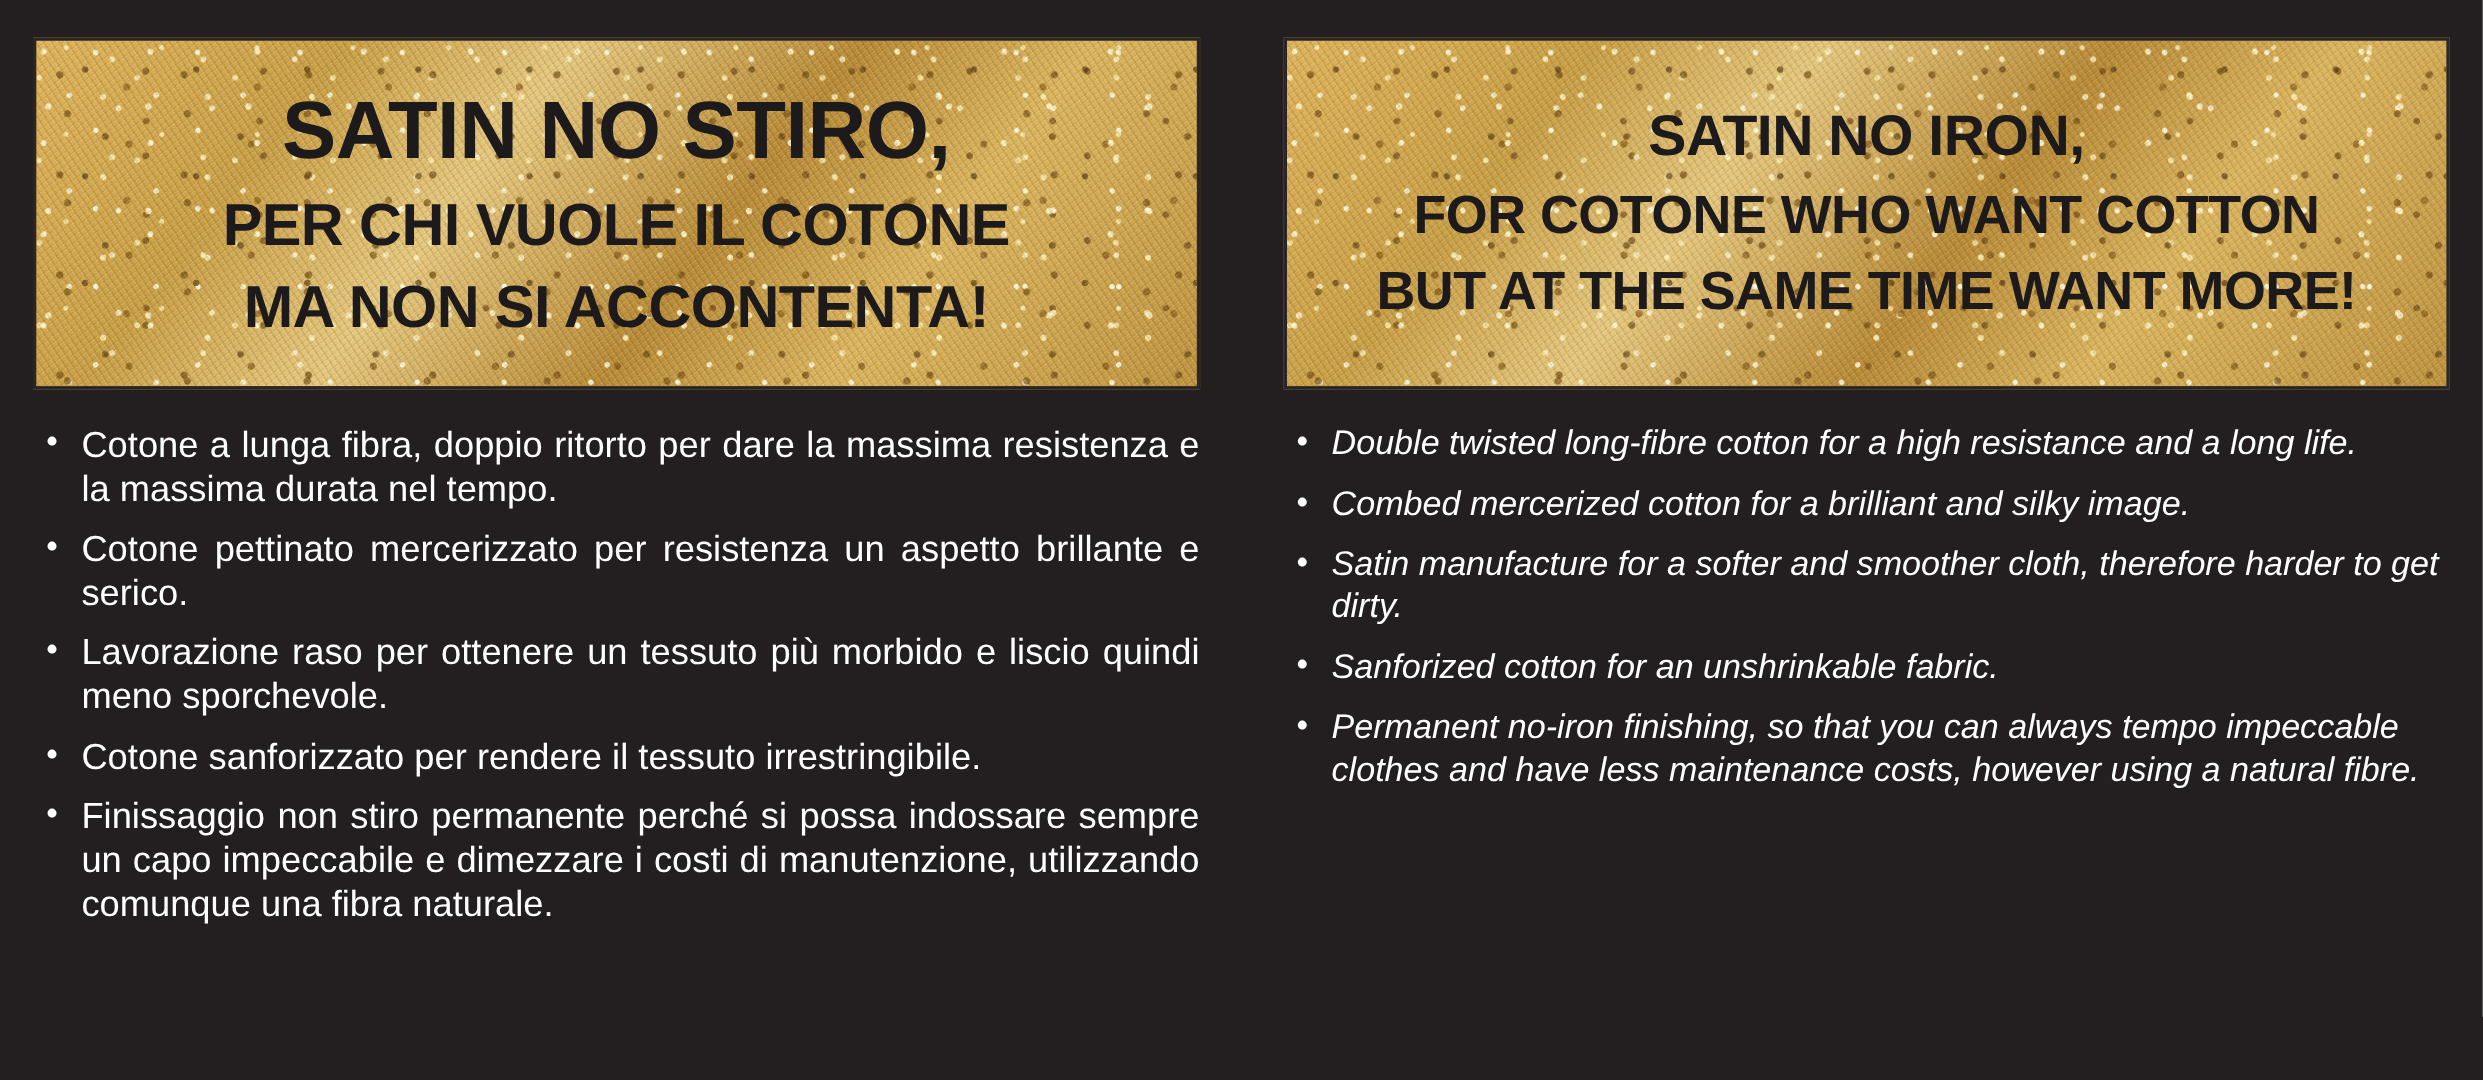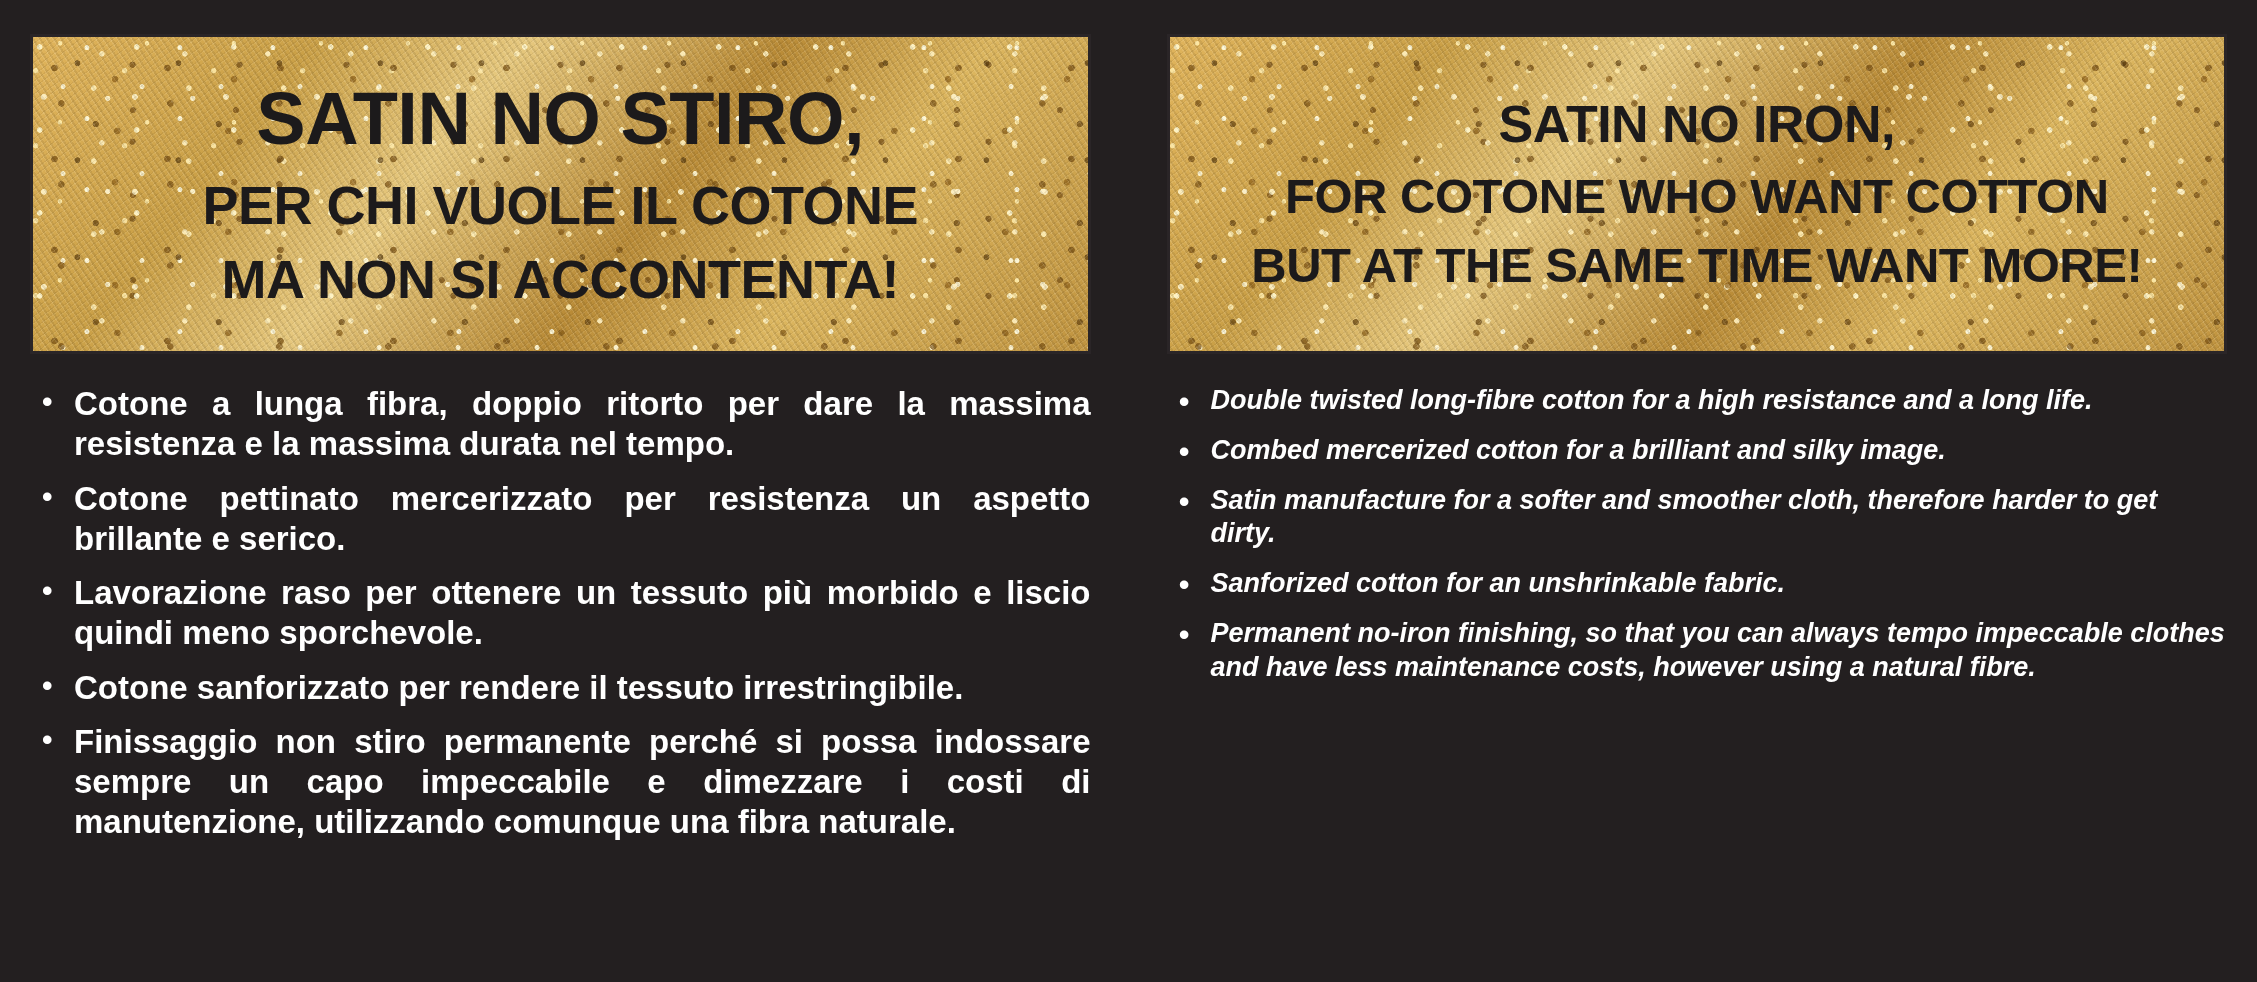--- a/index.html
+++ b/index.html
@@ -117,37 +117,37 @@
     margin: 0;
     padding: 30px 0 0 0;
     color: #ffffff;
   }
   ul.bullets li {
     position: relative;
     padding-left: 44px;
     margin-bottom: 14px;
     font-size: 33px;
     line-height: 1.22;
-    font-weight: 700;
+    font-weight: 400;
   }
   ul.bullets li::before {
     content: "\2022";
     position: absolute;
     left: 12px;
     top: -2px;
     font-size: 30px;
     line-height: 1.3;
     color: #ffffff;
   }
   ul.bullets.justified li {
     text-align: justify;
   }
   ul.bullets.italic li {
     font-style: italic;
-    font-size: 27px;
+    font-size: 31px;
     line-height: 1.25;
     margin-bottom: 16px;
   }
 </style>
 </head>
 <body>
 
 <div class="poster">
 
   <div class="column left">

